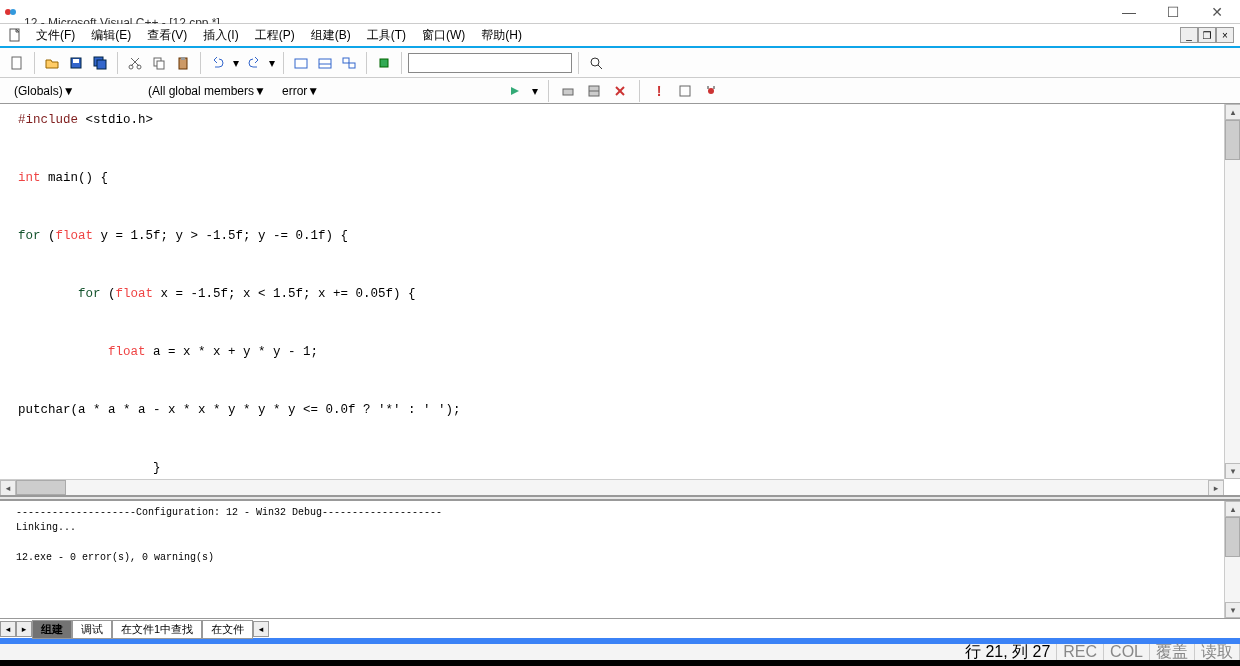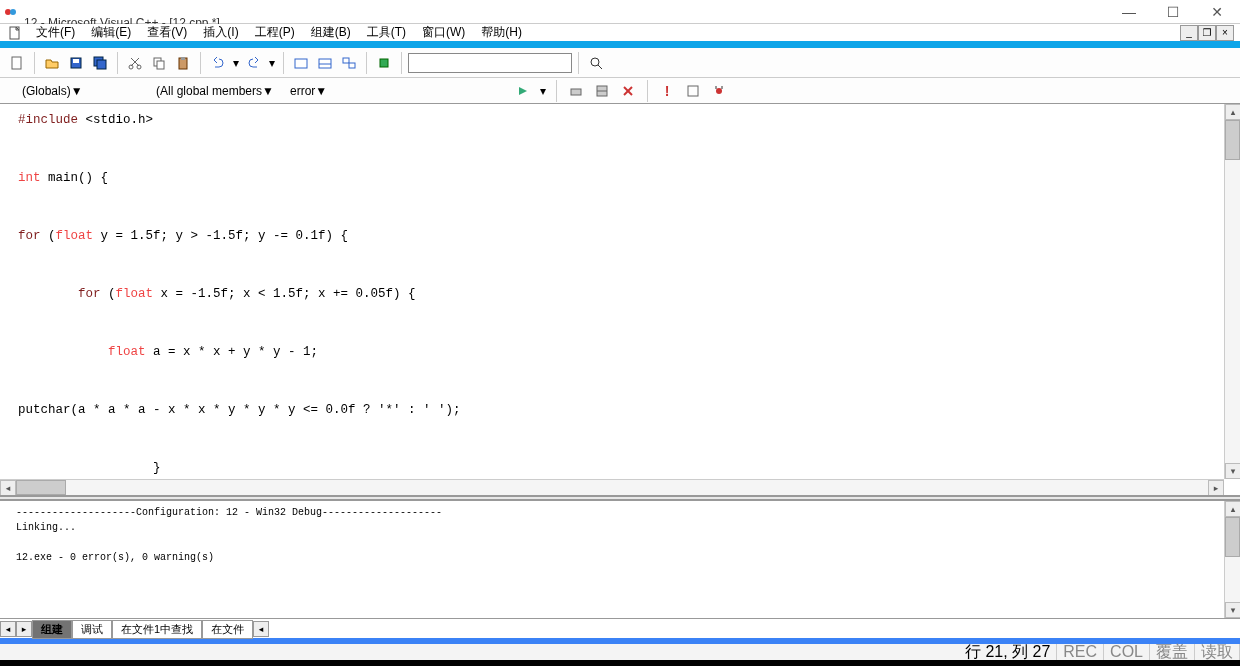--- a/index.html
+++ b/index.html
@@ -34,21 +34,21 @@
   width: 26px; height: 18px;
   display:inline-flex; align-items:center; justify-content:center;
   cursor: default;
   color:#555;
   font-size:14px;
 }
 
 .menubar {
   height: 24px;
   background: #fff;
-  border-bottom: 7px solid #0ea5e9;
+  border-bottom: 2px solid #0ea5e9;
   display: flex;
   align-items: center;
   padding: 0 6px;
   gap: 4px;
 }
 .menubar .menu-icon {
   width:18px;height:18px;display:inline-flex;align-items:center;justify-content:center;
   margin-right:2px;
 }
 .menubar .menu-item { padding: 2px 6px; cursor: default; }
@@ -74,42 +74,42 @@
   cursor: default;
 }
 .sep { width:1px; height:22px; background:#ccc; margin:0 4px; }
 .toolbar input[type=text] {
   height:20px;border:1px solid #888;background:#fff;font-size:12px;padding:0 4px;
 }
 
 .toolbar2 {
   height: 26px;
   border-bottom: 1px solid #999;
-  display:flex; align-items:center; padding:2px 22px; gap:4px;
+  display:flex; align-items:center; padding:2px 14px; gap:4px;
   background:#fdfdfd;
 }
 
 .code-area {
   position: relative;
   flex: 0 0 392px;
   background:#fff;
   border-bottom:1px solid #999;
   overflow:hidden;
 }
 .code-content {
   padding: 2px 8px 2px 18px;
   font-family: Consolas,"Courier New",monospace;
   font-size: 12.5px;
   line-height: 29px;
   white-space: pre;
   color:#000;
 }
 .kw-pp   { color:#7f1d1d; }
 .kw-type { color:#ef4444; }
-.kw-stmt { color:#7f1d1d; }
+.kw-stmt { color:#14532d; }
 .code-vscroll {
   position:absolute; right:0; top:0; width:16px; height:calc(100% - 16px);
   background:#f0f0f0; border-left:1px solid #ccc;
   display:flex;flex-direction:column;
 }
 .code-hscroll {
   position:absolute; bottom:0; left:0; right:16px; height:16px;
   background:#f0f0f0; border-top:1px solid #ccc;
   display:flex;
 }

